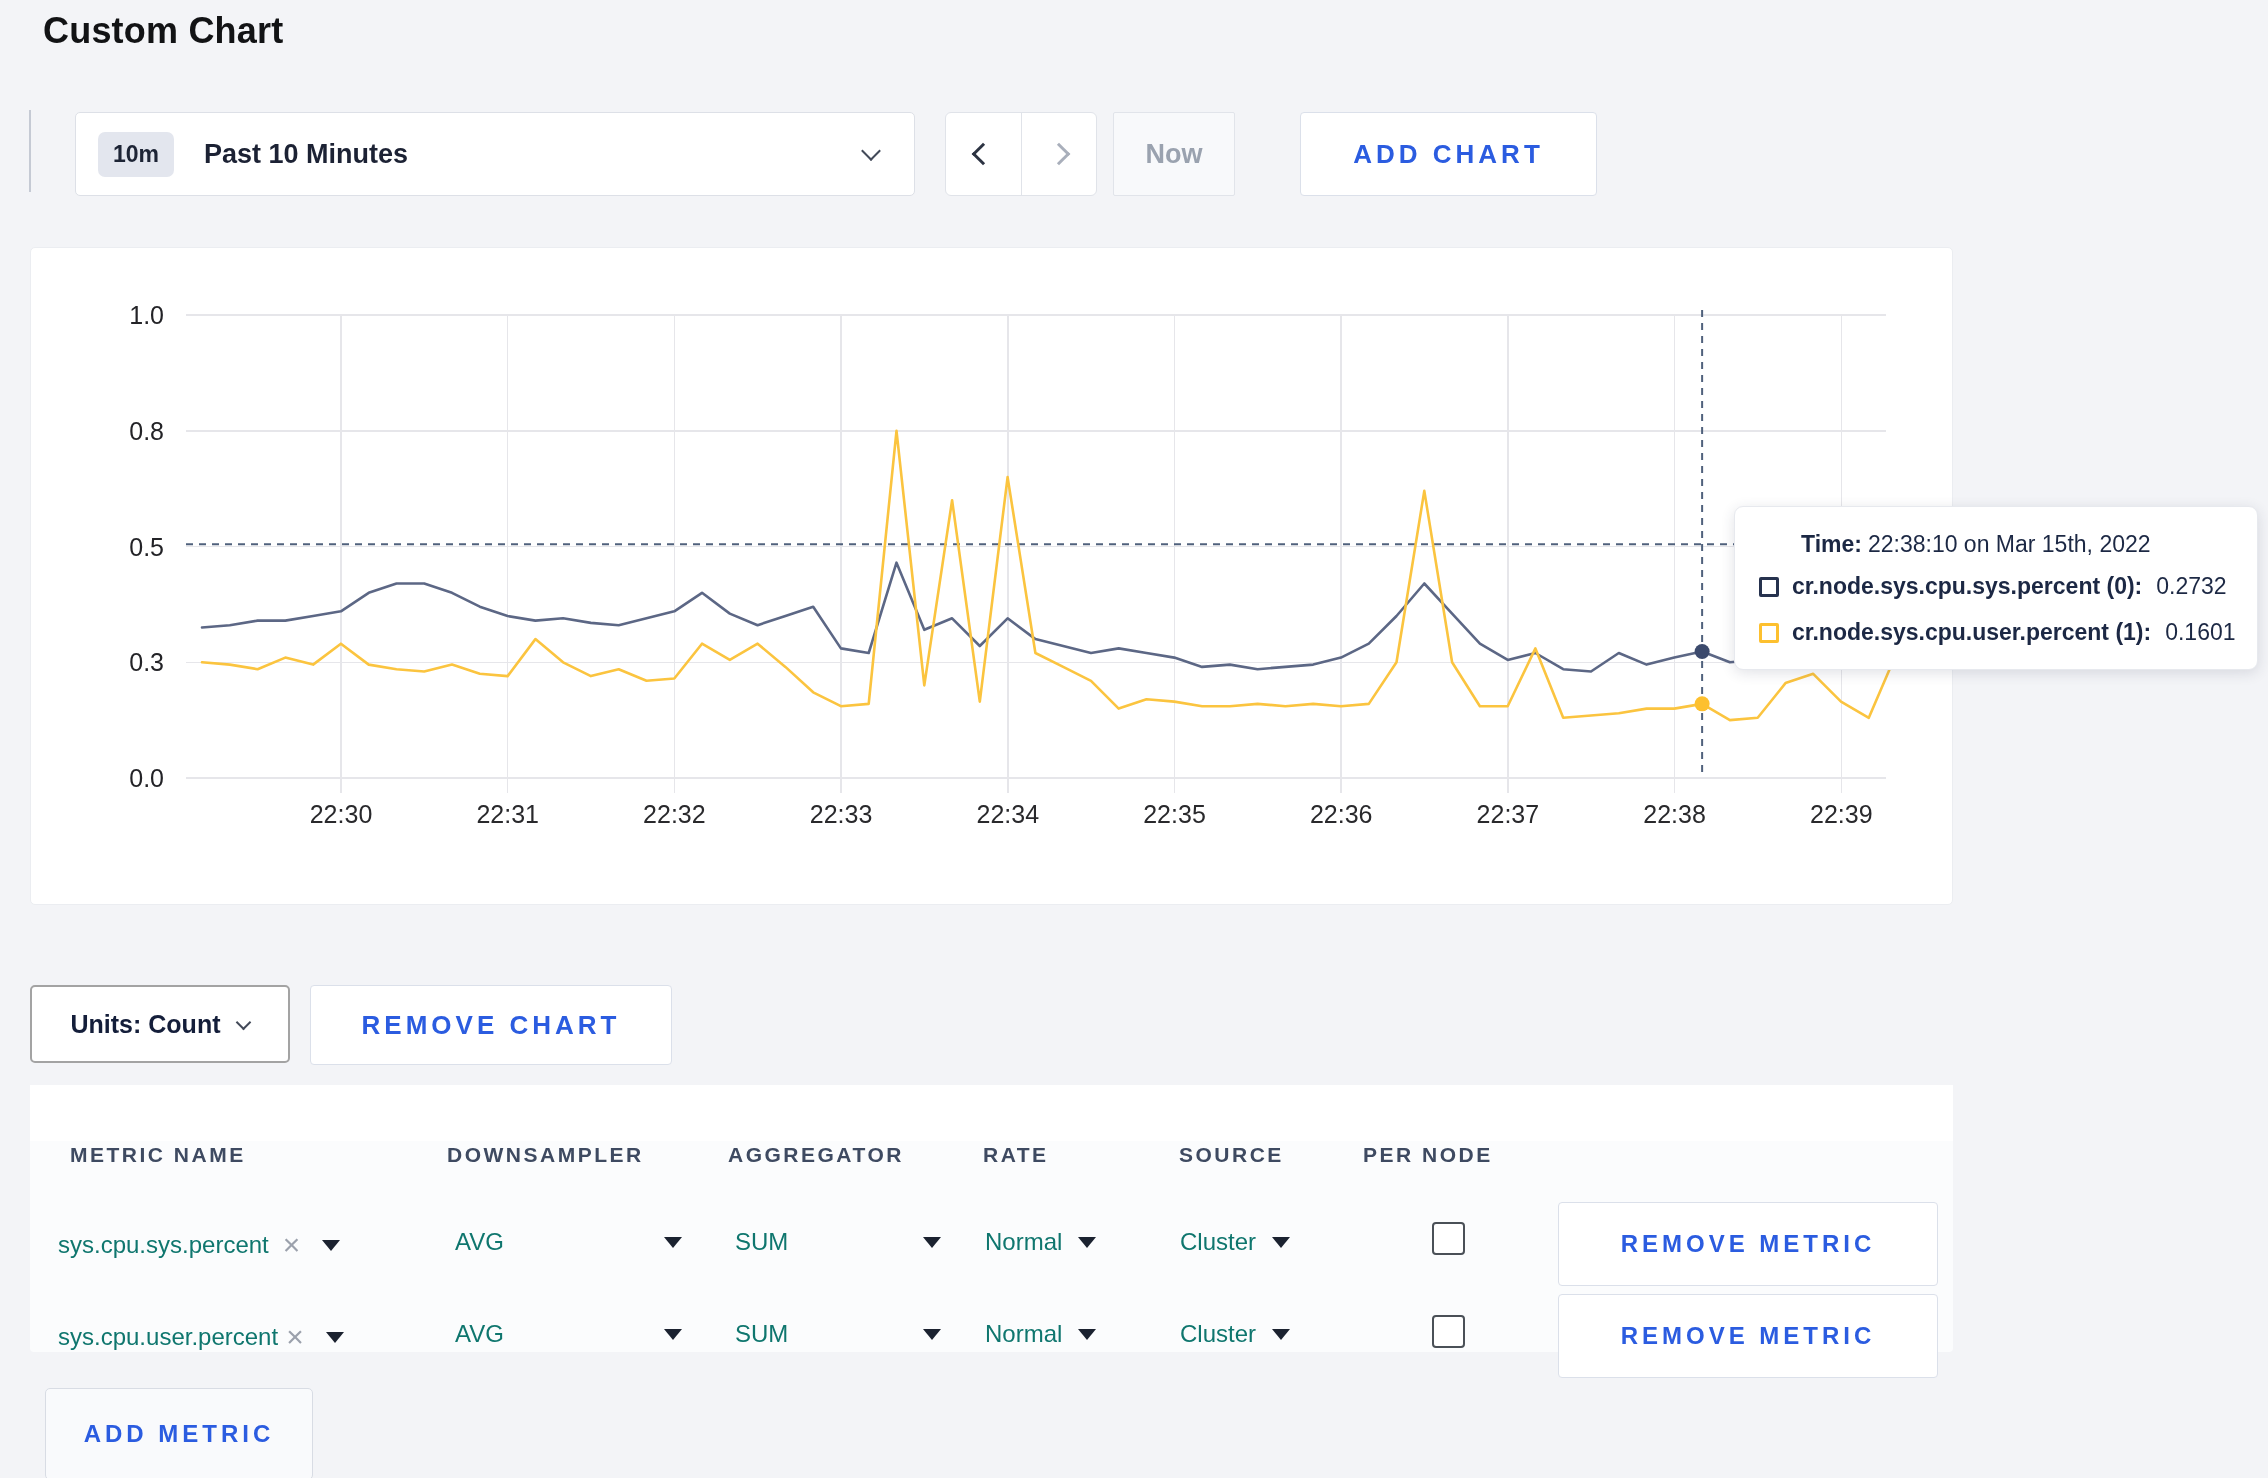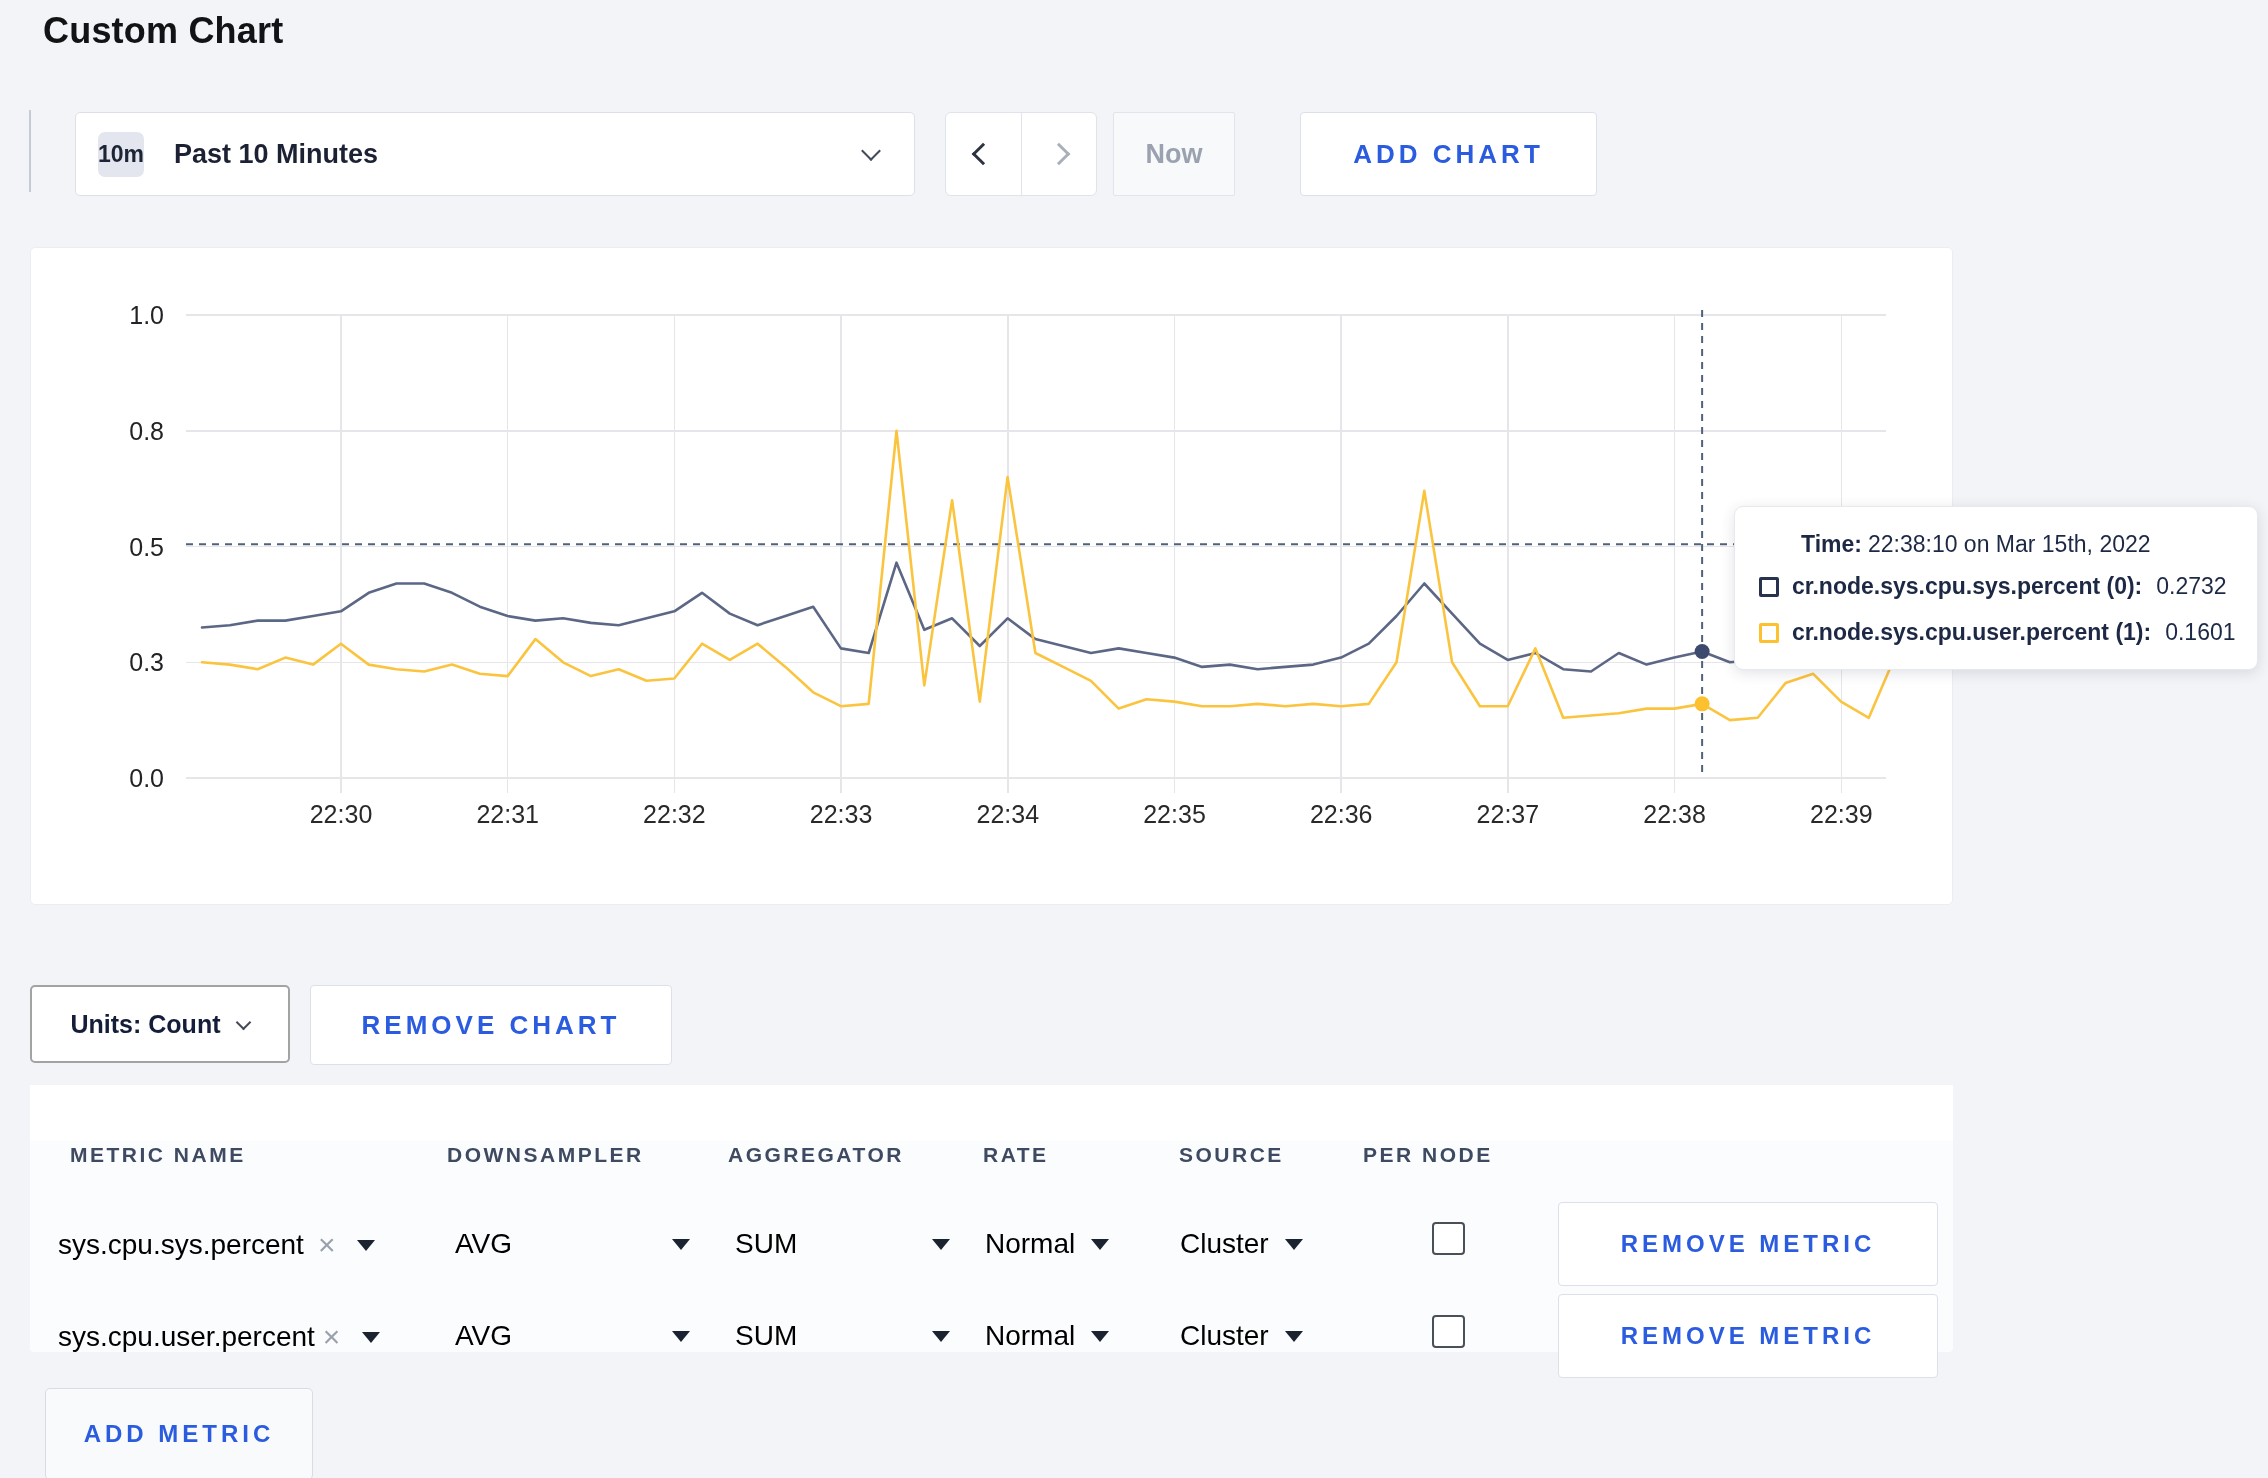--- a/index.html
+++ b/index.html
@@ -4,21 +4,21 @@
 <style>
   * { margin:0; padding:0; box-sizing:border-box; }
   html,body { width:2268px; height:1478px; background:#f3f4f7; font-family:"Liberation Sans", sans-serif; overflow:hidden; position:relative; }
   .abs { position:absolute; }
 
   .page-title { left:43px; top:10px; font-size:36px; font-weight:600; color:#121315; letter-spacing:.2px; }
 
   
   .tb-divider { left:29px; top:110px; width:2px; height:82px; background:#c5cad4; }
   .time-select { left:75px; top:112px; width:840px; height:84px; background:#fff; border:1px solid #dde0e7; border-radius:5px; display:flex; align-items:center; cursor:pointer; }
-  .time-badge { margin-left:22px; background:#e3e6ee; border-radius:7px; padding:9px 0; font-size:23px; font-weight:700; color:#1d2435; }
+  .time-badge { margin-left:22px; background:#e3e6ee; border-radius:7px; padding:9px 15px; font-size:23px; font-weight:700; color:#1d2435; }
   .time-label { margin-left:30px; font-size:27px; color:#1c2234; font-weight:600; }
   .chev-down { width:14px; height:14px; border-right:2px solid #434a59; border-bottom:2px solid #434a59; transform:rotate(45deg); margin-top:-6px; }
   .time-select .chev-down { position:absolute; right:36px; }
   .pager { left:945px; top:112px; width:152px; height:84px; background:#fff; border:1px solid #e0e3e9; border-radius:6px; display:flex; }
   .pager-cell { flex:1; display:flex; align-items:center; justify-content:center; cursor:pointer; }
   .pager-cell + .pager-cell { border-left:1px solid #e0e3e9; }
   .chev-left  { width:16px; height:16px; border-left:3px solid #2c3342; border-bottom:3px solid #2c3342; transform:rotate(45deg); }
   .chev-right { width:16px; height:16px; border-top:3px solid #a9afbb; border-right:3px solid #a9afbb; transform:rotate(45deg); }
   .now-btn { left:1113px; top:112px; width:122px; height:84px; background:#f8f9fb; border:1px solid #e1e4ea; border-radius:2px; display:flex; align-items:center; justify-content:center; font-size:27px; color:#9aa2af; font-weight:600; cursor:default; }
   .btn-blue-outline { background:#fff; border:1px solid #dbe0ea; border-radius:4px; display:flex; align-items:center; justify-content:center; color:#2b5ce0; font-weight:700; letter-spacing:4px; cursor:pointer; }
@@ -41,21 +41,21 @@
   
   .units-select { left:30px; top:985px; width:260px; height:78px; background:#fff; border:2px solid #a3a3a3; border-radius:5px; display:flex; align-items:center; justify-content:center; gap:18px; cursor:pointer; }
   .units-label { font-size:25px; font-weight:700; color:#141e3a; }
   .units-select .chev-down { width:11px; height:11px; margin-top:-4px; }
   .remove-chart { left:310px; top:985px; width:362px; height:80px; font-size:26px; }
 
   
   .table-card { left:30px; top:1085px; width:1923px; height:267px; background:#fbfcfd; border-radius:4px; }
   .table-card .white-strip { position:absolute; left:0; top:0; width:100%; height:56px; background:#fff; }
   .th { position:absolute; top:1143px; font-size:21px; font-weight:700; letter-spacing:2.5px; color:#3e4a61; }
-  .cell-text { font-size:28px; color:#000000; }
+  .cell-text { font-size:24px; color:#0f766e; }
   .caret { display:inline-block; width:0; height:0; border-left:9px solid transparent; border-right:9px solid transparent; border-top:11px solid #1b2230; }
   .select-inline { position:absolute; display:flex; align-items:center; cursor:pointer; }
   .x-close { color:#9ba1ac; font-size:30px; margin-left:14px; cursor:pointer; }
   .row-y1 { top:1228px; } .row-y2 { top:1320px; }
   .checkbox { position:absolute; left:1432px; width:33px; height:33px; background:#fff; border:2px solid #4a5057; border-radius:4px; cursor:pointer; }
   .cb1 { top:1222px; } .cb2 { top:1315px; }
   .remove-metric { width:380px; height:84px; font-size:24px; position:absolute; left:1558px; }
   .rm1 { top:1202px; } .rm2 { top:1294px; }
   .add-metric { left:45px; top:1388px; width:268px; height:92px; font-size:24px; background:#f9fafc; border-color:#d8dce4; border-radius:5px; }
 </style>

